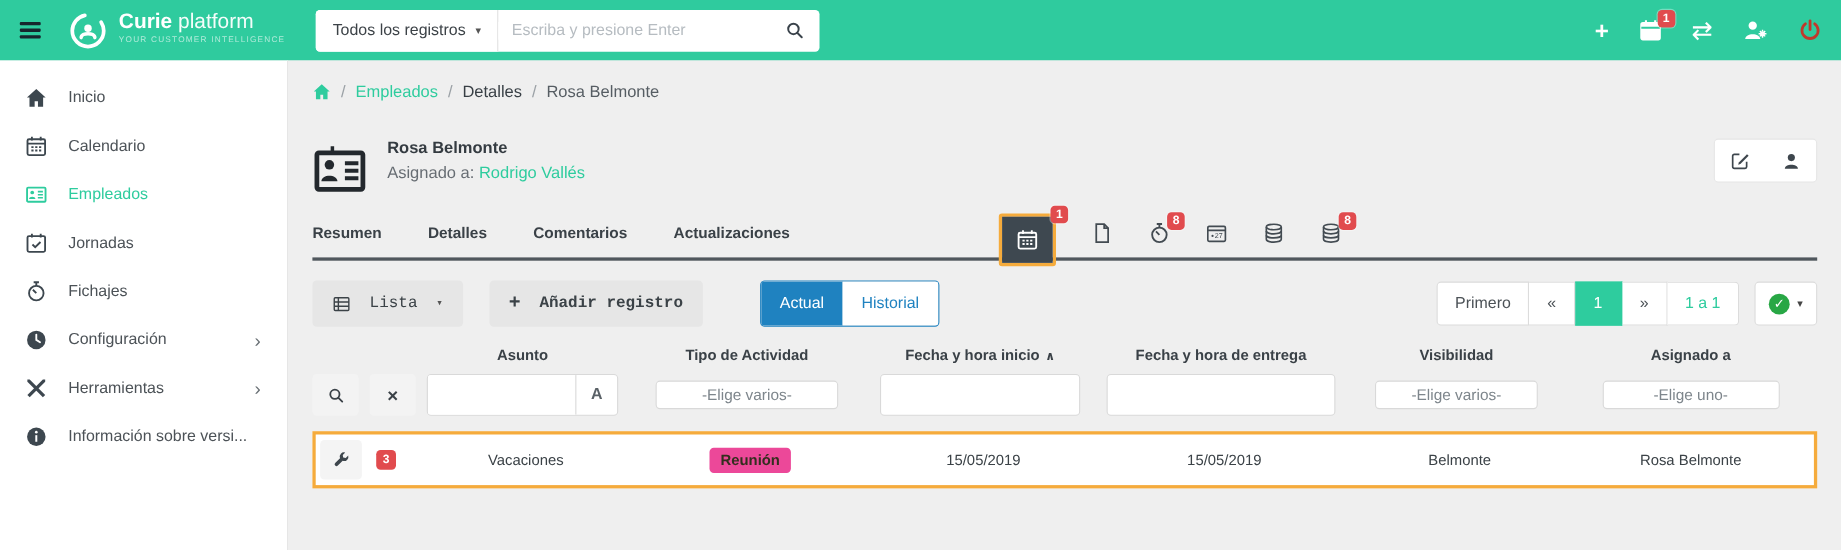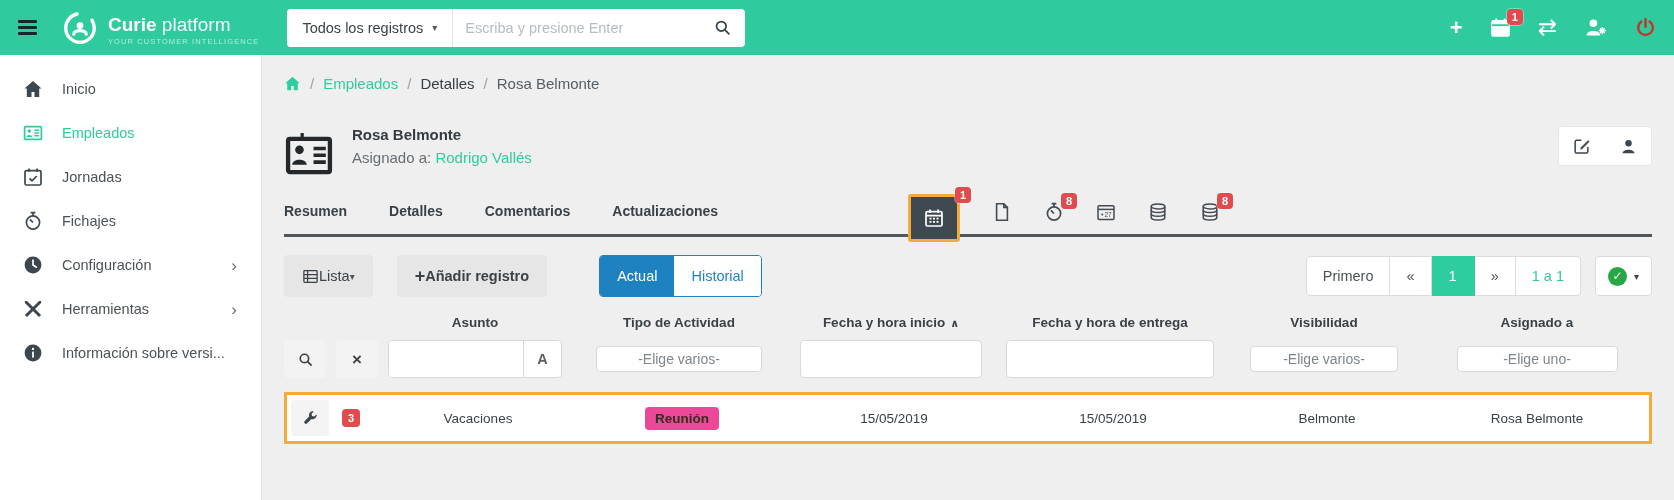--- a/index.html
+++ b/index.html
@@ -3,21 +3,21 @@
 <meta charset="utf-8">
 <style>
   html,body{margin:0;padding:0;background:#fff;}
   *{box-sizing:border-box;}
   .app{width:1674px;height:500px;overflow:hidden;font-family:"Liberation Sans","DejaVu Sans",sans-serif;color:#3b4247;font-size:14px;background:#efefef;display:flex;flex-direction:column;}
 
   
   .topbar{height:55px;flex:0 0 55px;background:#2fcb9e;display:flex;align-items:center;padding:0 18px;gap:18px;}
   .menu-button{width:26px;height:22px;display:flex;flex-direction:column;justify-content:center;gap:3.5px;cursor:pointer;background:none;border:none;padding:0;}
   .menu-button span{display:block;width:19px;height:2.8px;background:#17262d;border-radius:1px;}
-  .brand{display:flex;align-items:flex-end;gap:10px;}
+  .brand{display:flex;align-items:flex-start;gap:10px;}
   .brand svg{display:block;}
   .brand-line1{font-size:19px;color:#fff;line-height:1.05;}
   .brand-line1 .b{font-weight:bold;}
   .brand-line1 .l{font-weight:300;color:rgba(255,255,255,.95);}
   .brand-tagline{font-size:7.5px;letter-spacing:1.1px;color:rgba(255,255,255,.62);margin-top:2px;}
   .searchbar{margin-left:10px;width:458px;height:38px;background:#fff;border-radius:4px;display:flex;align-items:center;overflow:hidden;}
   .scope{display:flex;align-items:center;gap:9px;padding:0 15px;height:100%;border-right:1px solid #e2e2e2;color:#3c4247;font-size:14.5px;cursor:pointer;white-space:nowrap;background:#fff;border-top:none;border-bottom:none;border-left:none;}
   .scope .caret{font-size:10px;color:#555;}
   .searchbar input{flex:1;border:none;outline:none;font-family:inherit;font-size:14.5px;padding:0 12px;color:#3c4247;min-width:0;}
   .searchbar input::placeholder{color:#b6bcc1;}
@@ -59,21 +59,21 @@
   .tab-text{font-size:14px;font-weight:bold;color:#3a4147;padding:0 0 15px 0;margin-right:42px;cursor:pointer;white-space:nowrap;}
   .icon-tabs{margin-left:148px;display:flex;align-items:flex-end;gap:32px;}
   .icon-tab{position:relative;color:#434b52;padding-bottom:12px;cursor:pointer;display:flex;}
   .icon-tab-active-wrap{position:relative;border:3px solid #f5ab3c;border-radius:3px;margin-bottom:-8px;cursor:pointer;}
   .icon-tab-active{width:46px;height:42px;background:#3e4850;color:#fff;display:flex;align-items:center;justify-content:center;}
   .icon-tab .badge,.icon-tab-active-wrap .badge{top:-9px;right:-13px;}
   .icon-tab-active-wrap .badge{top:-10px;right:-14px;}
 
   
   .toolbar{margin-top:18px;display:flex;align-items:center;}
-  .btn-light{background:#e6e6e6;border:none;border-radius:4px;height:42px;display:flex;align-items:center;gap:0;padding:0 18px;font-family:Liberation Sans, sans-serif;font-size:14.5px;color:#3b4247;cursor:pointer;}
+  .btn-light{background:#e6e6e6;border:none;border-radius:4px;height:42px;display:flex;align-items:center;gap:17px;padding:0 18px;font-family:Liberation Mono, monospace;font-size:14.5px;color:#3b4247;cursor:pointer;}
   .btn-light .caret{font-size:10px;color:#555;}
   .btn-add{font-weight:bold;margin-left:24px;}
   .btn-add .plus{font-size:18px;font-weight:bold;}
   .toggle{margin-left:52px;display:flex;border:1.5px solid #1f82c0;border-radius:4px;overflow:hidden;height:42px;}
   .toggle-btn{display:flex;align-items:center;padding:0 17px;font-size:14.5px;cursor:pointer;border:none;font-family:inherit;}
   .toggle-btn.on{background:#1f82c0;color:#fff;}
   .toggle-btn.off{background:#fff;color:#1f82c0;}
   .pagination{margin-left:auto;display:flex;height:40px;}
   .pg{background:#fff;border:1px solid #dcdcdc;border-left-width:0;display:flex;align-items:center;padding:0 16px;font-size:14.5px;color:#4c5257;cursor:pointer;}
   .pg.first{border-left-width:1px;border-radius:4px 0 0 4px;}
@@ -190,20 +190,29 @@
 
     <div class="sidebar">
       <div class="side-item">
         <span class="ic">
             <svg width="20" height="20" viewBox="0 0 20 20" fill="currentColor">
               <path d="M10 2 1.5 9.6h2.3V18h4.7v-5h3v5h4.7V9.6h2.3z"></path>
             </svg>
           </span>
         <span>Inicio</span>
       </div>
+      <div class="side-item">
+        <span class="ic">
+            <svg width="20" height="20" viewBox="0 0 20 20" fill="none" stroke="currentColor" stroke-width="1.7">
+              <rect x="2" y="3.6" width="16" height="14.4" rx="1.4"></rect>
+              <path d="M2 7.6h16M6 1.4v3.4M14 1.4v3.4M5.5 10.7h2M9 10.7h2M12.5 10.7h2M5.5 13.8h2M9 13.8h2M12.5 13.8h2"></path>
+            </svg>
+          </span>
+        <span>Calendario</span>
+      </div>
       <div class="side-item active">
         <span class="ic">
             <svg width="20" height="20" viewBox="0 0 20 20" fill="none" stroke="currentColor" stroke-width="1.7">
               <rect x="1.6" y="3.6" width="16.8" height="12.8" rx="1"></rect>
               <path d="M11.4 7.2h4.6M11.4 10h4.6M11.4 12.8h4.6" stroke-width="1.4"></path>
               <circle cx="6.3" cy="8" r="1.7" fill="currentColor" stroke="none"></circle>
               <path d="M3.4 13.9c0-2.7 5.8-2.7 5.8 0z" fill="currentColor" stroke="none"></path>
             </svg>
           </span>
         <span>Empleados</span>

